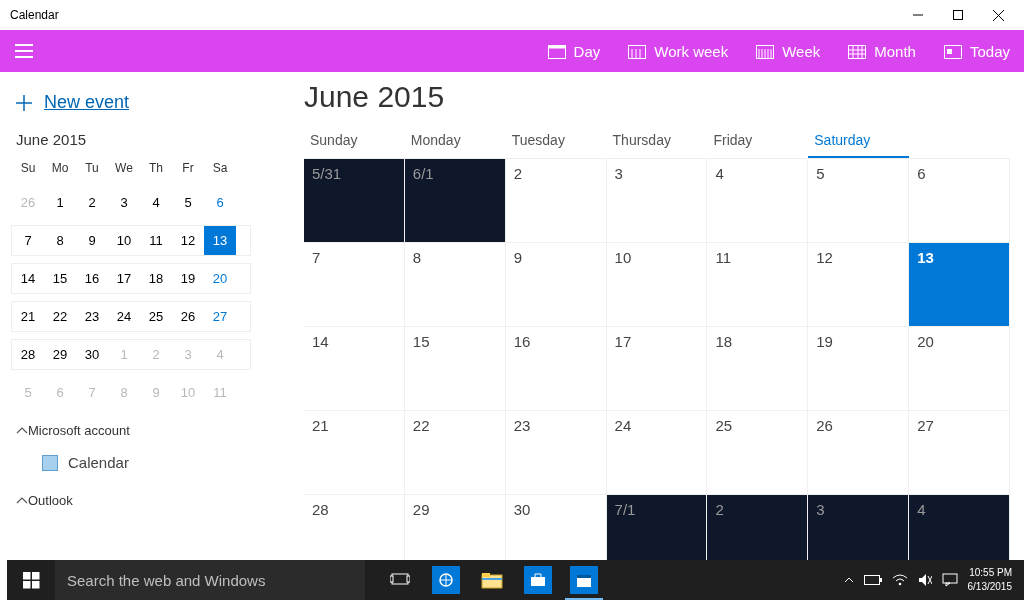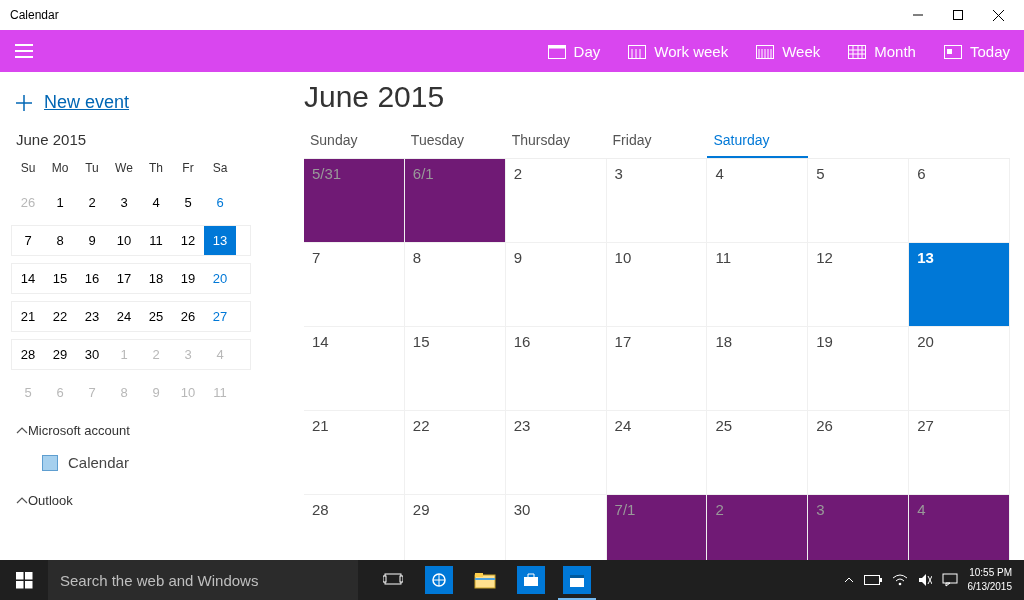--- a/index.html
+++ b/index.html
@@ -26,23 +26,23 @@
   .cal-row { display:flex; align-items:center; gap:10px; font-size:15px; color:#444; padding:10px 0 6px 30px; }
   .cal-swatch { width:16px; height:16px; background:#a6d0ee; border:1px solid #5e9ed0; }
   .chev { width:12px; height:12px; }
   .main { flex:1; padding: 8px 14px 0 44px; display:flex; flex-direction:column; }
   .main-title { font-size:30px; font-weight:300; color:#333; margin-bottom:10px; }
   .dow-row { display:grid; grid-template-columns: repeat(7, 1fr); }
   .dow { font-size:14px; color:#555; padding:8px 6px; }
   .dow.sat { color:#0078d7; font-weight:400; border-bottom:2px solid #0078d7; }
   .grid { display:grid; grid-template-columns: repeat(7, 1fr); grid-auto-rows: 84px; border-top:1px solid #eee; }
   .cell { border-right:1px solid #f0f0f0; border-bottom:1px solid #f0f0f0; padding:6px 8px; font-size:15px; color:#444; cursor:pointer; }
-  .cell.other { background:#701a75; color:#999; }
+  .cell.other { background:#0f172a; color:#999; }
   .cell.today { background:#0078d7; color:#fff; font-weight:600; }
-  .taskbar { position:absolute; bottom:0; left:0; right:0; height:40px; background:#1f1f1f; color:#fff; display:flex; align-items:center; }
+  .taskbar { position:absolute; bottom:0; left:7px; right:0; height:40px; background:#1f1f1f; color:#fff; display:flex; align-items:center; }
   .start { width:48px; height:40px; display:flex; align-items:center; justify-content:center; }
   .searchbox { width:310px; height:40px; display:flex; align-items:center; padding-left:12px; color:#bfbfbf; font-size:15px; background:#2b2b2b; }
   .tb-btn { width:46px; height:40px; display:flex; align-items:center; justify-content:center; position:relative; }
   .tb-btn.active::after { content:""; position:absolute; bottom:0; left:4px; right:4px; height:2px; background:#76b9ed; }
   .tray { margin-left:auto; display:flex; align-items:center; gap:10px; padding-right:4px; }
   .clock { text-align:right; font-size:10px; line-height:14px; padding-right:8px; }
   svg { display:block; }
 </style>
 </head>
 <body>
@@ -227,20 +227,21 @@
           <polyline points="1,8 6,3 11,8" fill="none" stroke="#555" stroke-width="1.2"></polyline>
         </svg>
       <span>Outlook</span>
     </div>
   </div>
 
   <div class="main">
     <div class="main-title">June 2015</div>
     <div class="dow-row" id="dow-row">
         <div class="dow">Sunday</div>
+        <div class="dow">Monday</div>
         <div class="dow">Tuesday</div>
         <div class="dow">Thursday</div>
         <div class="dow">Friday</div>
         <div class="dow sat">Saturday</div>
       </div>
     <div class="grid" id="month-grid">
         <div class="cell other">5/31</div>
         <div class="cell other">6/1</div>
         <div class="cell">2</div>
         <div class="cell">3</div>

